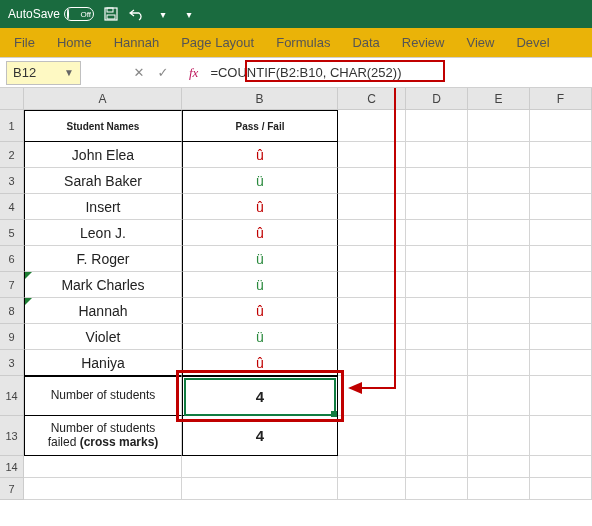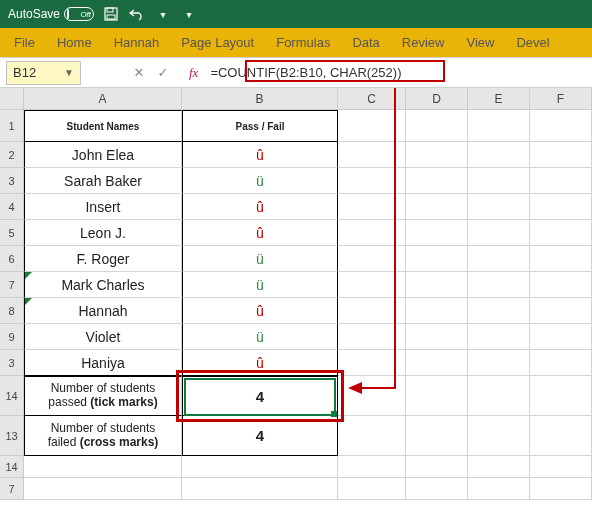--- a/index.html
+++ b/index.html
@@ -261,21 +261,20 @@
       <div class="cell cellC"></div>
       <div class="cell cellD"></div>
       <div class="cell cellE"></div>
       <div class="cell cellF"></div>
     </div>
 
     <div class="row summary">
       <div class="rh">14</div>
       <div class="cell cellA bdr-t bdr-l bdr-b">
         <div>Number of students</div>
-        <div><span>passed </span><b>(tick marks)</b></div>
       </div>
       <div class="cell cellB bdr-t bdr-l bdr-r bdr-b">4</div>
       <div class="cell cellC"></div>
       <div class="cell cellD"></div>
       <div class="cell cellE"></div>
       <div class="cell cellF"></div>
     </div>
 
     <div class="row summary">
       <div class="rh">13</div>

